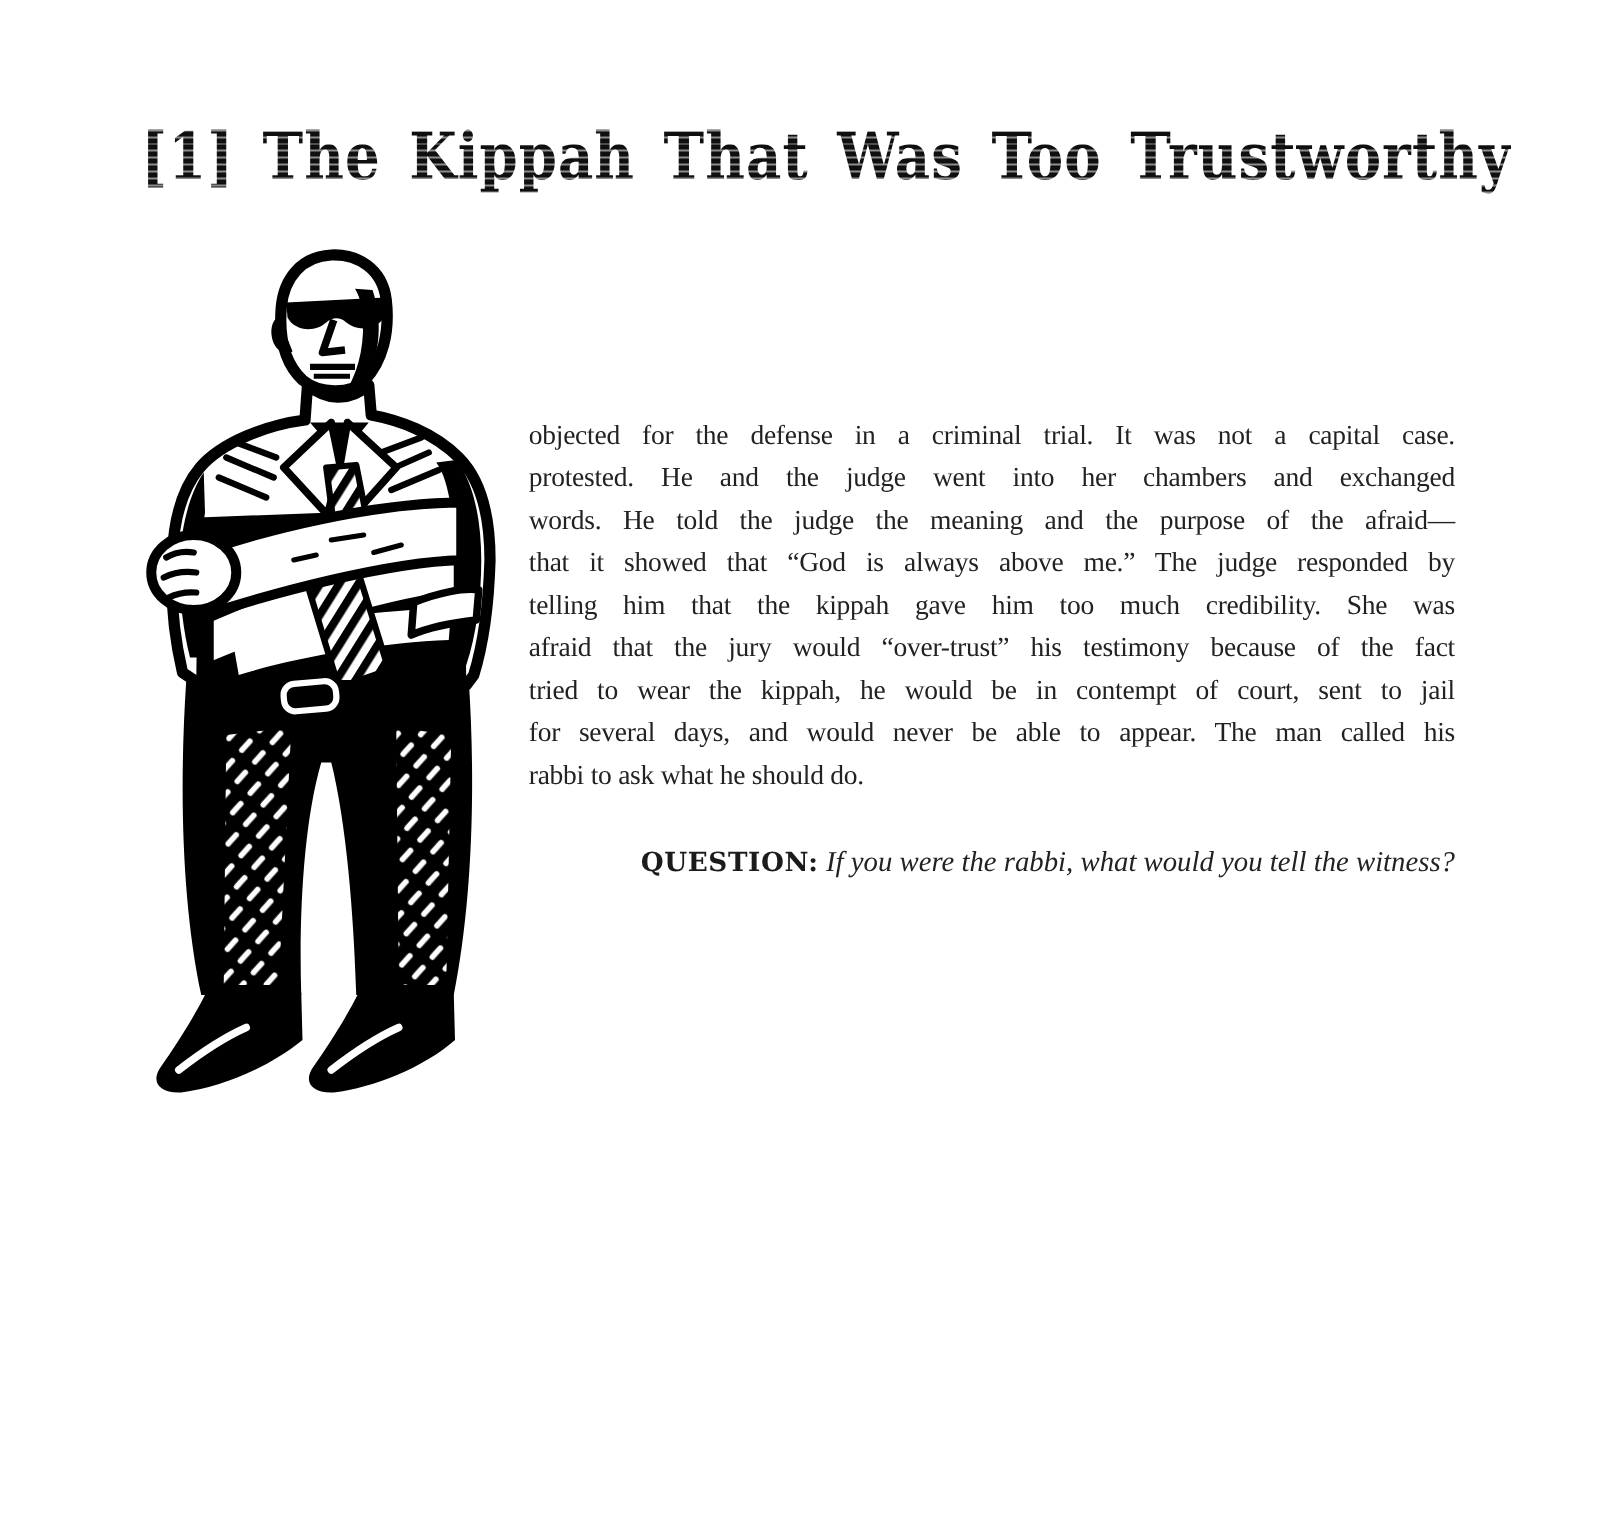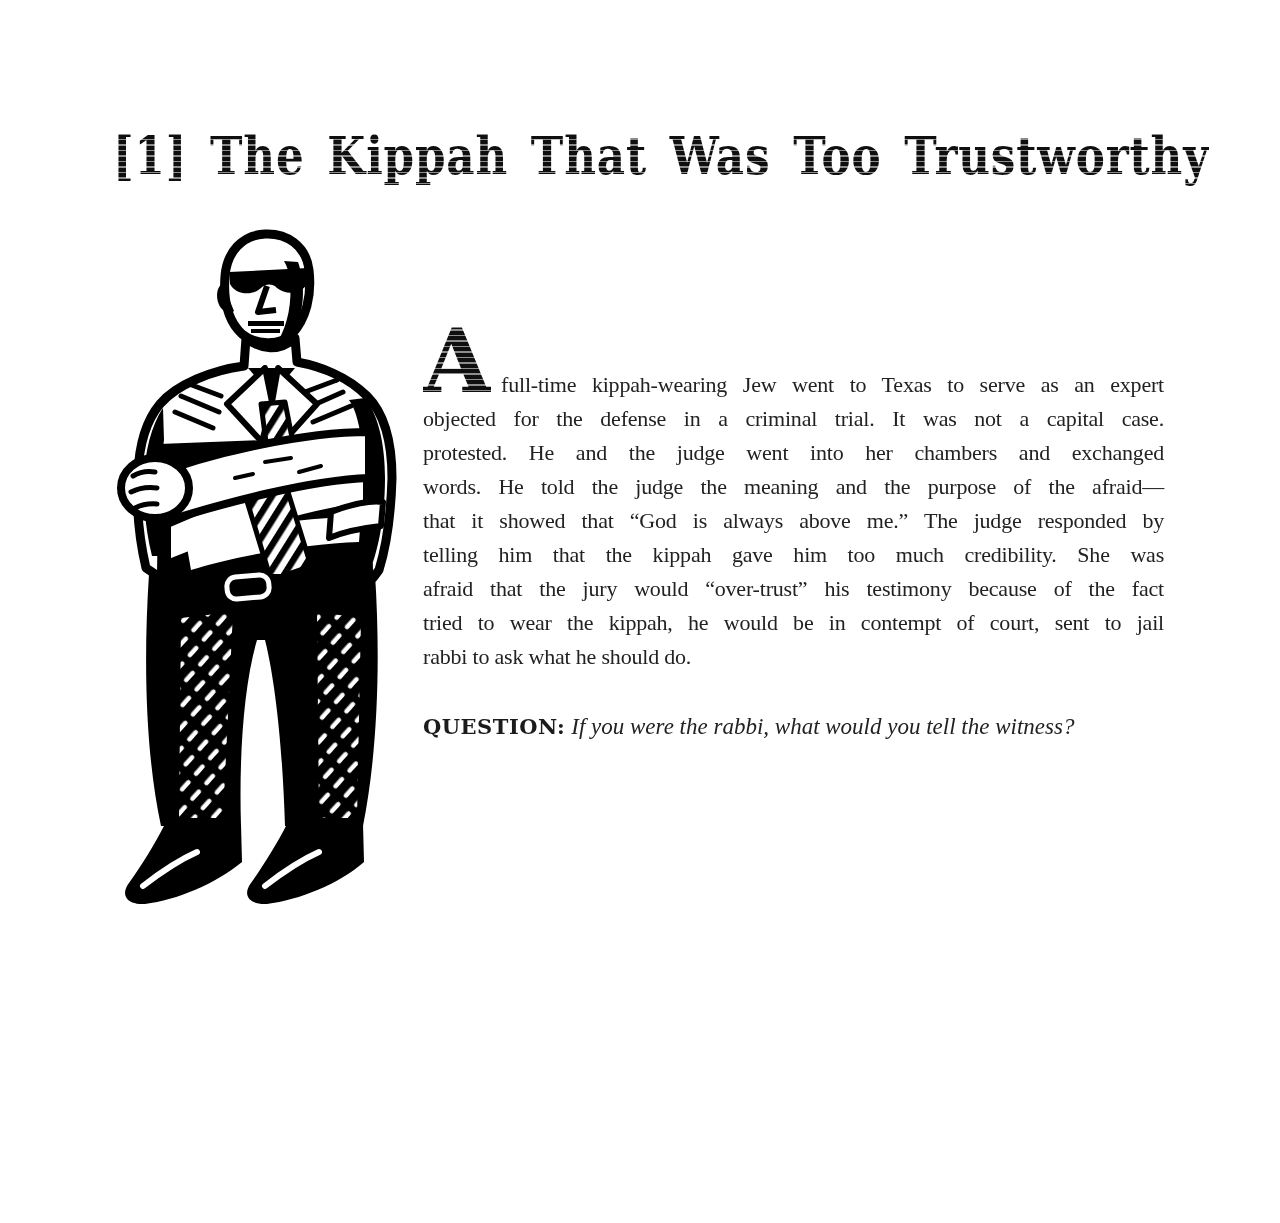--- a/index.html
+++ b/index.html
@@ -3,21 +3,20 @@
 <meta charset="utf-8">
 <style>
   html, body { margin: 0; padding: 0; background: #ffffff; }
   .page {
     position: relative;
     width: 1280px;
     height: 1086px;
     background: #ffffff;
     overflow: hidden;
     font-family: "Liberation Serif", serif;
-    margin-top: 30px;
   }
 
   
   .chapter-title {
     position: absolute;
     left: 113px;
     top: 94px;
     font-family: "DejaVu Serif", serif;
     font-weight: bold;
     font-size: 52px;
@@ -79,20 +78,21 @@
     line-height: 0;
     vertical-align: baseline;
     margin-right: 10px;
     color: #161616;
   }
   .question-row {
     margin-top: 36px;
     font-size: 22px;
     line-height: 34px;
     white-space: nowrap;
+    text-align: right;
   }
   .question-label {
     font-family: "DejaVu Serif", serif;
     font-weight: bold;
     font-size: 21px;
     letter-spacing: 0.5px;
     color: #1b1b1b;
   }
   .question-text {
     font-family: "Liberation Serif", serif;
@@ -200,28 +200,28 @@
                C173,98 177,76 175,54 C174,46 172,40 169,35 Z" fill="#000000"></path>
       <path d="M114,46 L193,42 L194,55 C188,68 172,70 162,62 C157,57 150,58 146,62
                C136,71 120,68 115,58 Z" fill="#000000"></path>
       <path d="M152,60 L143,86 L161,84" fill="none" stroke="#000000" stroke-width="6" stroke-linejoin="round"></path>
       <rect x="133" y="95" width="36" height="5" fill="#000000"></rect>
       <rect x="136" y="103" width="29" height="4" fill="#000000"></rect>
     </svg>
   </div>
 
   <div class="text-col">
-    <div class="story-line"><span class="drop-cap hatched">A</span><span>full-time kippah-wearing Jew went to Texas to serve as an expert</span></div>
     <div class="story-line">objected for the defense in a criminal trial. It was not a capital case.</div>
     <div class="story-line">protested. He and the judge went into her chambers and exchanged</div>
     <div class="story-line">words. He told the judge the meaning and the purpose of the afraid—</div>
     <div class="story-line">that it showed that “God is always above me.” The judge responded by</div>
     <div class="story-line">telling him that the kippah gave him too much credibility. She was</div>
     <div class="story-line">afraid that the jury would “over-trust” his testimony because of the fact</div>
     <div class="story-line">tried to wear the kippah, he would be in contempt of court, sent to jail</div>
+    <div class="story-line">for several days, and would never be able to appear. The man called his</div>
     <div class="story-line last-line">rabbi to ask what he should do.</div>
 
     <div class="question-row">
       <span class="question-label">QUESTION:</span><span class="question-text">If you were the rabbi, what would you tell the witness?</span>
     </div>
   </div>
 
   <div class="page-number">5</div>
 
 </div>

